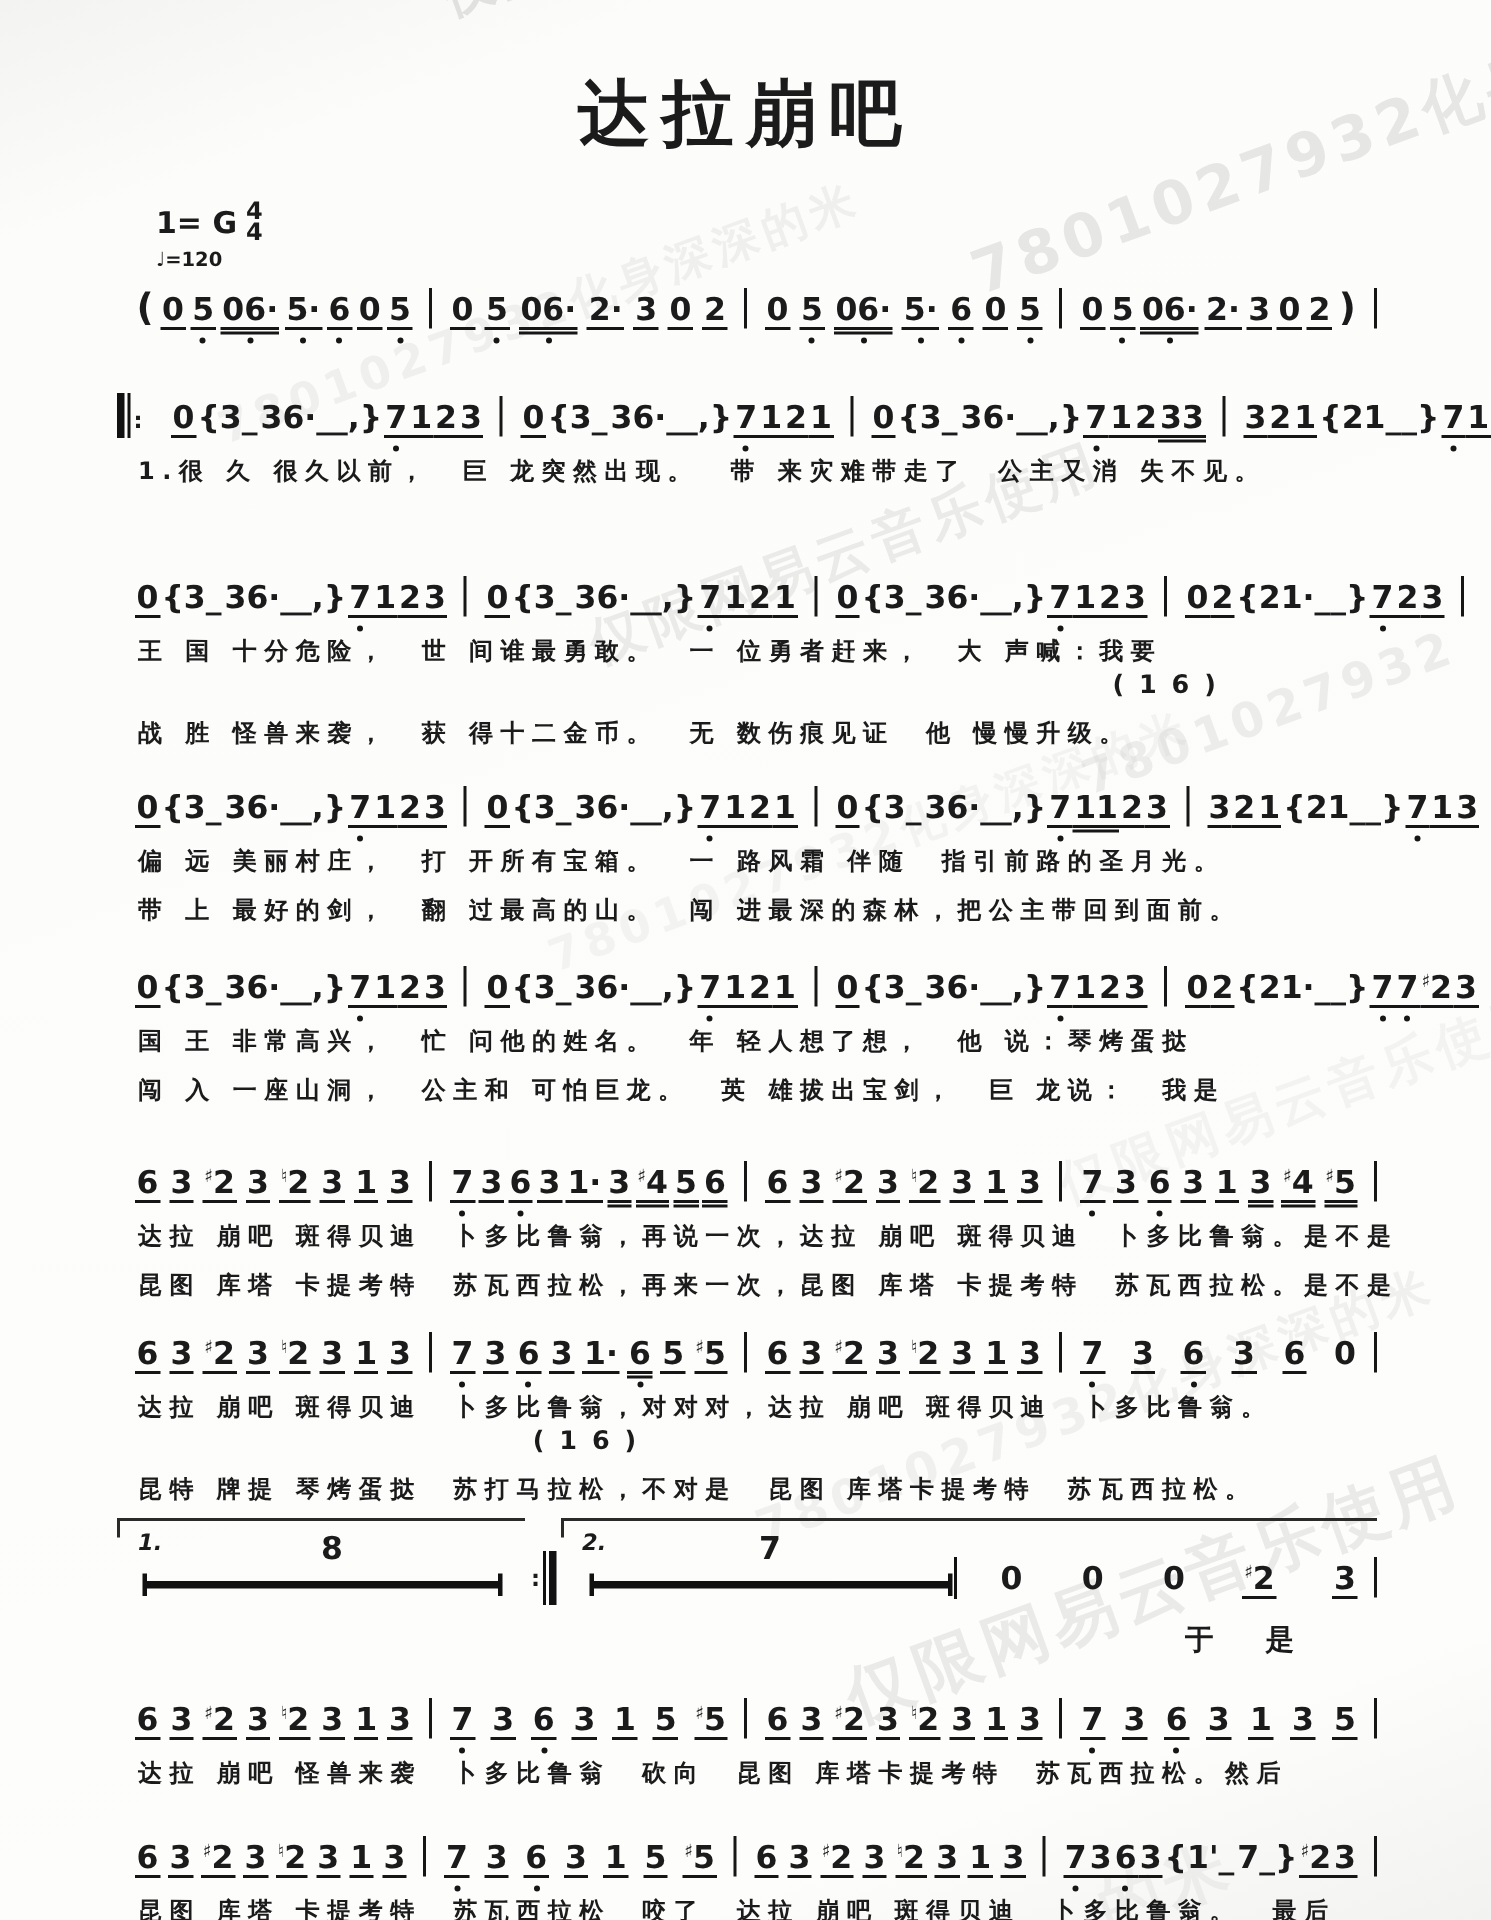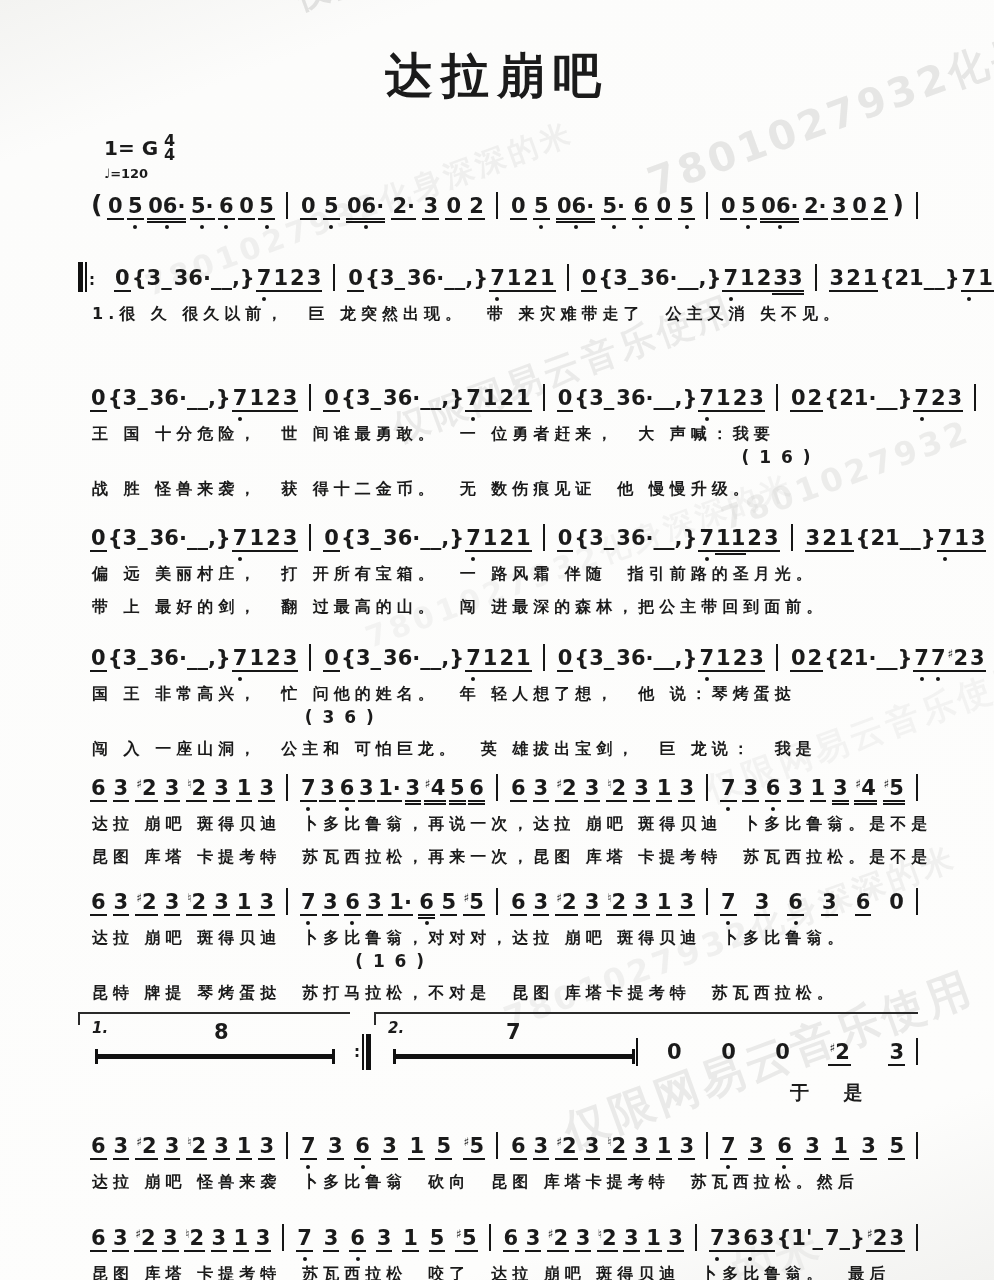--- a/index.html
+++ b/index.html
@@ -309,21 +309,20 @@
             <span class="nt u1">0</span>
             <span class="nt u1">2</span>
             <span class="nt">{21·__}</span>
             <span class="nt u1">7<b class="od"></b></span>
             <span class="nt u1">7<b class="od"></b></span>
             <span class="nt u1"><i class="acc">♯</i>2</span>
             <span class="nt u1">3</span>
           </span>
         </div>
         <div class="lyric">国 王 非常高兴，　忙 问他的姓名。　年 轻人想了想，　他 说：琴烤蛋挞</div>
-        <div class="ann" style="padding-left: 27%;">( 3 6 )</div>
         <div class="lyric">闯 入 一座山洞，　公主和 可怕巨龙。　英 雄拔出宝剑，　巨 龙说：　我是</div>
       </div>
       <div class="sys" style="top: 768px;">
         <div class="notesrow">
           <span class="measure">
             <span class="nt u1">6</span>
             <span class="nt u1">3</span>
             <span class="nt u1"><i class="acc">♯</i>2</span>
             <span class="nt u1">3</span>
             <span class="nt u1"><i class="acc">♮</i>2</span>

